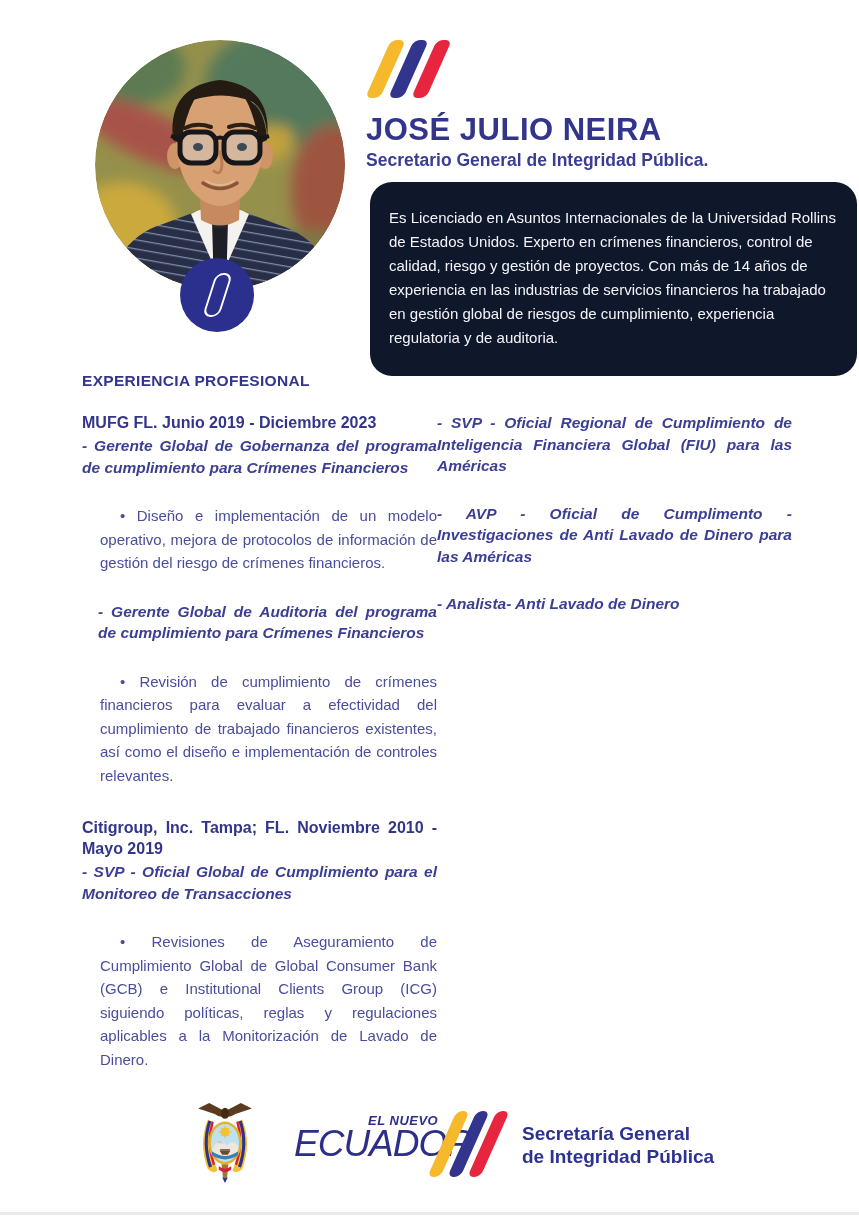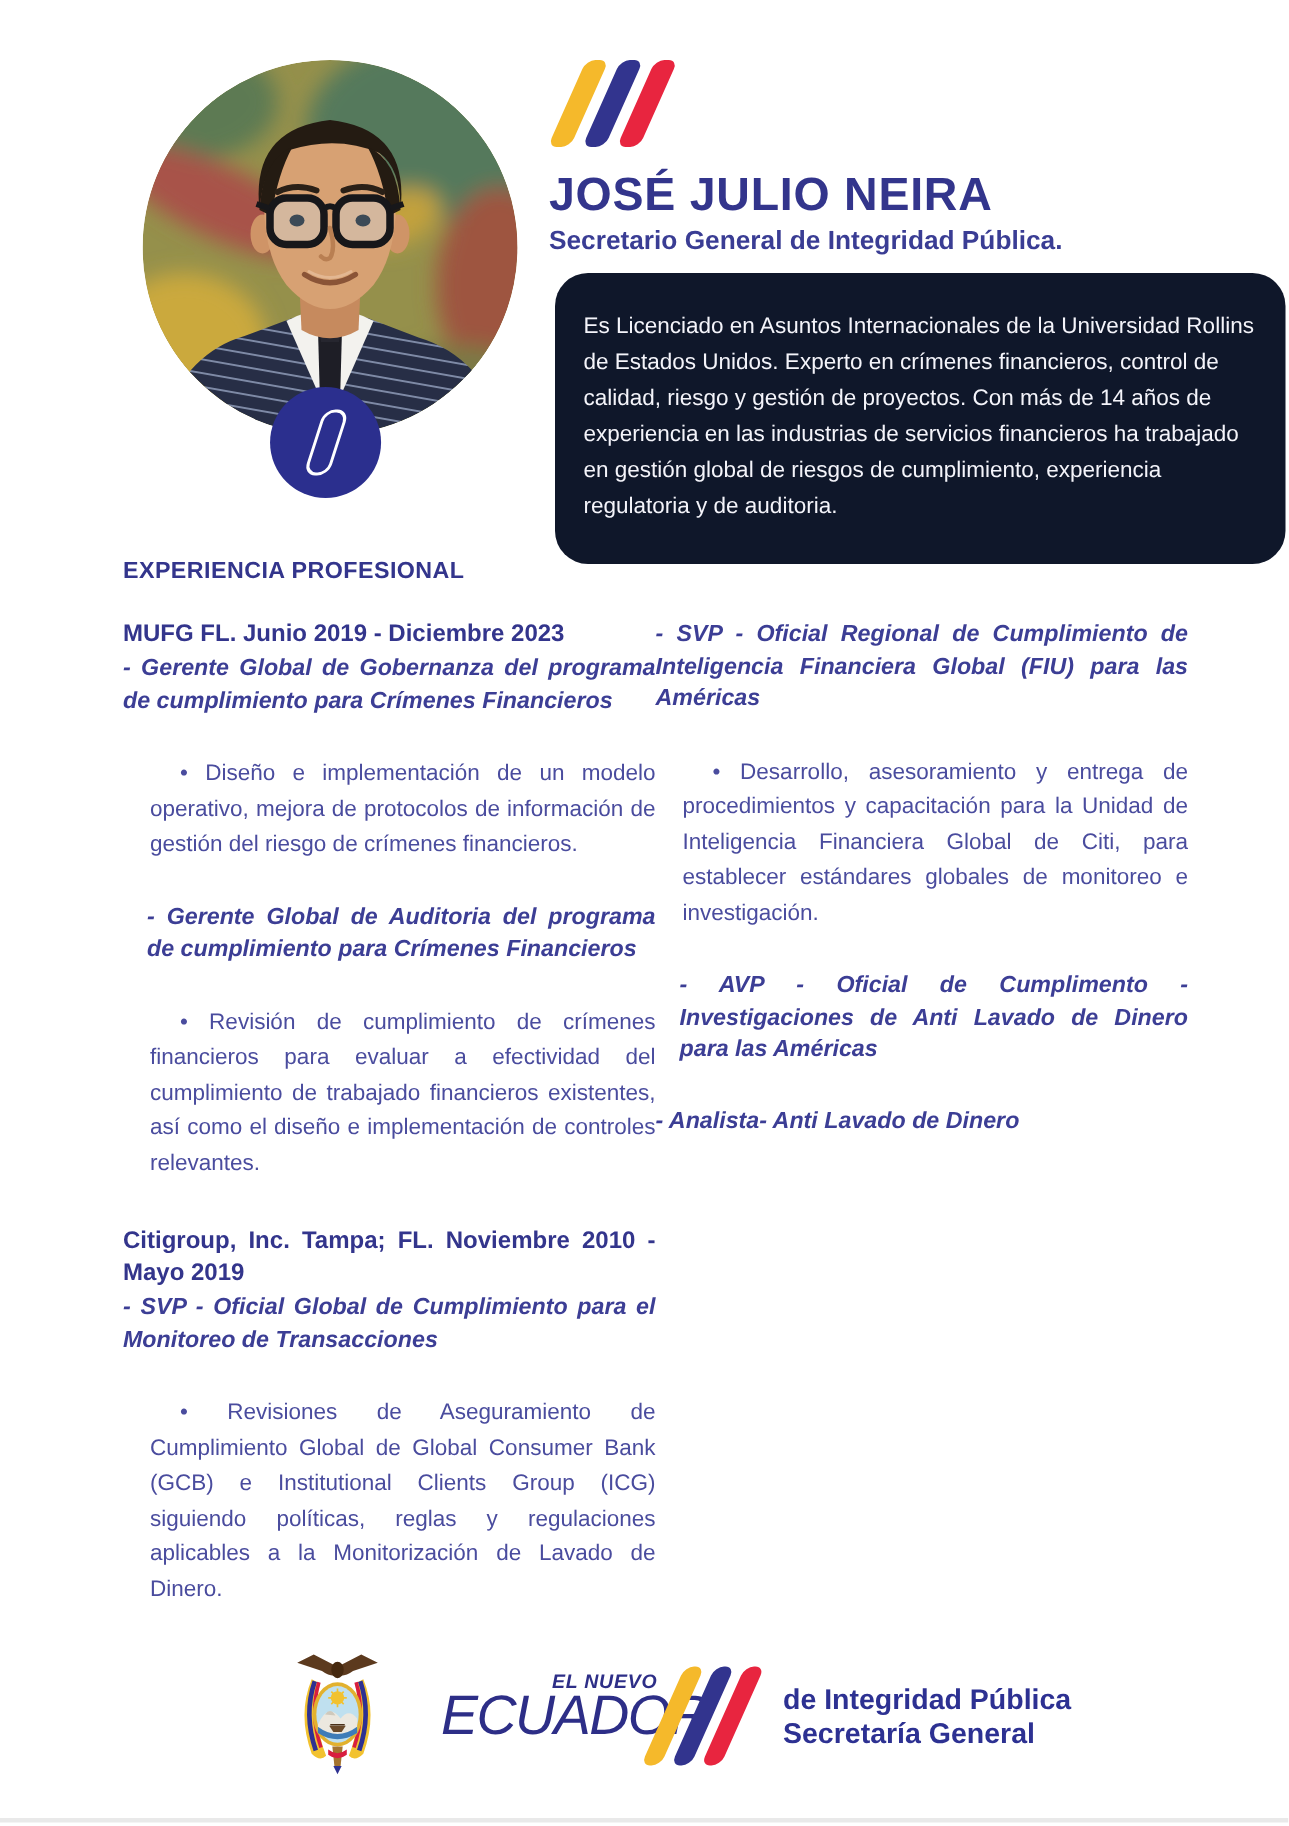--- a/index.html
+++ b/index.html
@@ -185,21 +185,20 @@
         <p class="role">- Gerente Global de Gobernanza del programa de cumplimiento para Crímenes Financieros</p>
         <p class="bullet">• Diseño e implementación de un modelo operativo, mejora de protocolos de información de gestión del riesgo de crímenes financieros.</p>
         <p class="role">- Gerente Global de Auditoria del programa de cumplimiento para Crímenes Financieros</p>
         <p class="bullet">• Revisión de cumplimiento de crímenes financieros para evaluar a efectividad del cumplimiento de trabajado financieros existentes, así como el diseño e implementación de controles relevantes.</p>
         <p class="company">Citigroup, Inc. Tampa; FL. Noviembre 2010 - Mayo 2019</p>
         <p class="role">- SVP - Oficial Global de Cumplimiento para el Monitoreo de Transacciones</p>
         <p class="bullet">• Revisiones de Aseguramiento de Cumplimiento Global de Global Consumer Bank (GCB) e Institutional Clients Group (ICG) siguiendo políticas, reglas y regulaciones aplicables a la Monitorización de Lavado de Dinero.</p>
       </div>
       <div class="col">
         <p class="role">- SVP - Oficial Regional de Cumplimiento de Inteligencia Financiera Global (FIU) para las Américas</p>
-        <p class="bullet">• Desarrollo, asesoramiento y entrega de procedimientos y capacitación para la Unidad de Inteligencia Financiera Global de Citi, para establecer estándares globales de monitoreo e investigación.</p>
         <p class="role"> - AVP - Oficial de Cumplimento - Investigaciones de Anti Lavado de Dinero para las Américas</p>
         <p class="role"> - Analista- Anti Lavado de Dinero</p>
       </div>
     </div>
   </div>
 
   <div class="footer">
     <svg class="coat" viewBox="0 0 90 130" xmlns="http://www.w3.org/2000/svg">
 
       <path d="M45 16 L22 4 L6 12 L30 20 Q38 26 45 24 Q52 26 60 20 L84 12 L68 4 Z" fill="#5c3a1e"></path>
@@ -231,19 +230,19 @@
       <span class="brand-top">EL NUEVO</span>
       <span class="brand-main">ECUADOR</span>
       <span class="brand-stripes">
         <span class="stripe y"></span>
         <span class="stripe b"></span>
         <span class="stripe r"></span>
       </span>
     </div>
 
     <div class="org">
+      <div>Secretaría General</div>
       <div>de Integridad Pública</div>
-      <div>Secretaría General</div>
     </div>
   </div>
 
   <div class="bottom-line"></div>
 </div>
 
 </body></html>

